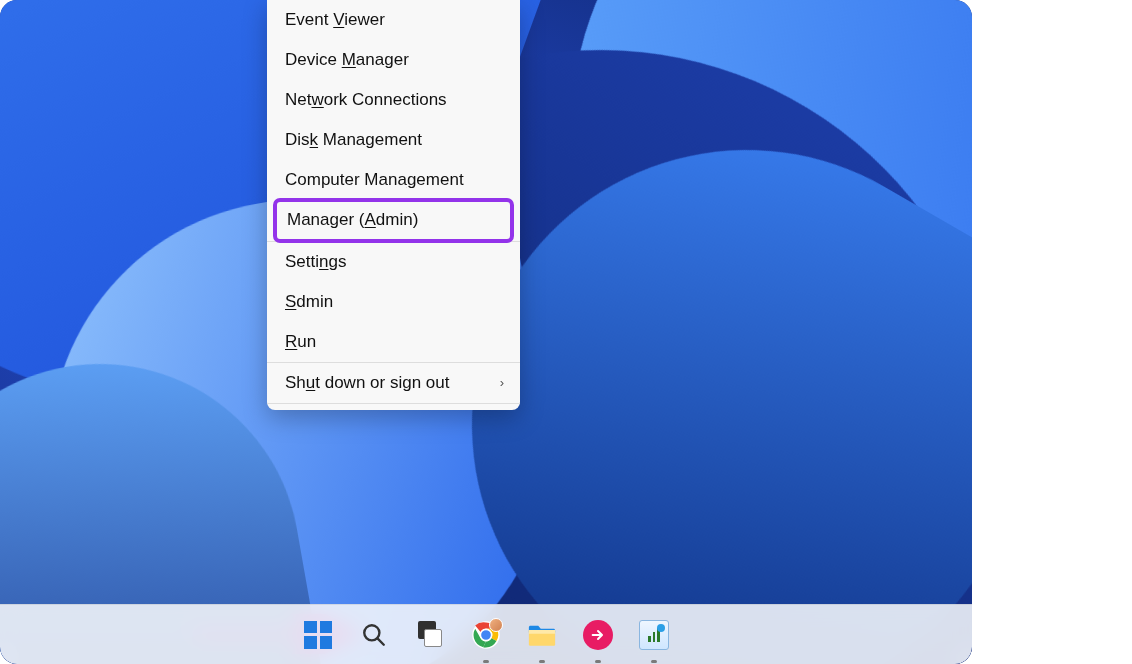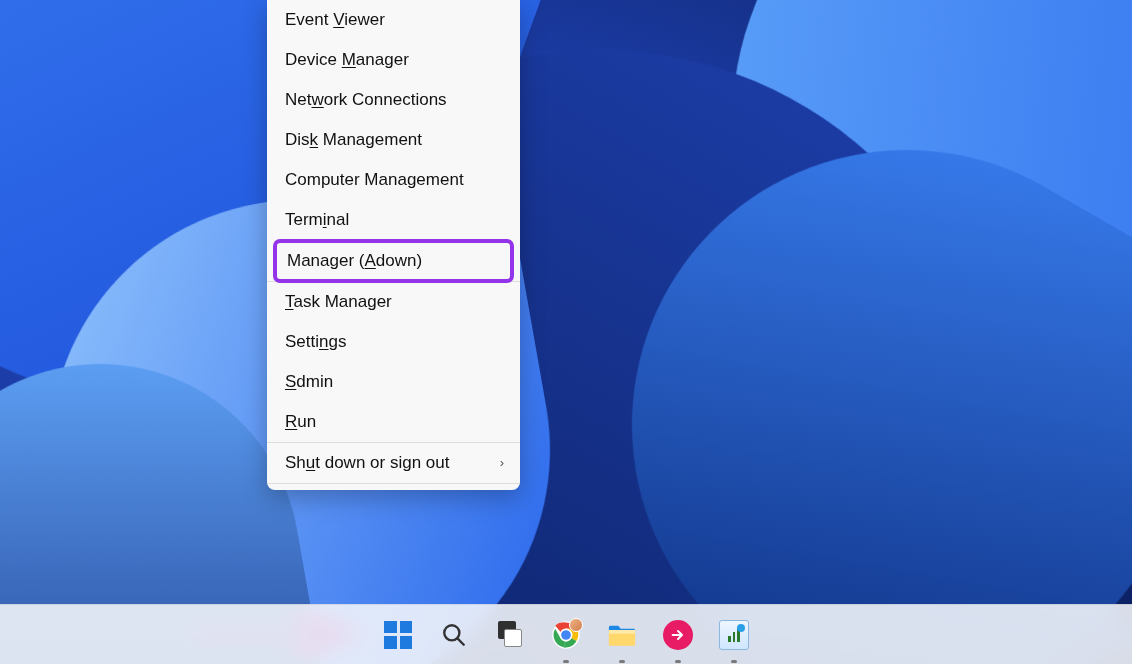--- a/index.html
+++ b/index.html
@@ -1,23 +1,24 @@
 <!DOCTYPE html>
 <html><head>
 <meta charset="utf-8">
 <style>
   * { margin: 0; padding: 0; box-sizing: border-box; }
   html, body { width: 1132px; height: 664px; overflow: hidden; font-family: "Segoe UI", sans-serif; }
   
   .desktop {
     position: relative;
-    width: 1132px;
+    width: 972px;
     height: 664px;
     background: radial-gradient(ellipse at 30% 40%, #2563eb 0%, #1e40af 30%, #0a1e5c 100%);
     overflow: hidden;
+    border-radius: 17px;
   }
   
   
   .petal {
     position: absolute;
     border-radius: 50% 0 50% 50%;
     filter: blur(0.5px);
   }
   .p1 { width: 700px; height: 700px; left: -200px; top: -300px; background: linear-gradient(135deg,#3b82f6,#1d4ed8); transform: rotate(20deg); }
   .p2 { width: 650px; height: 650px; right: -250px; top: -200px; background: linear-gradient(135deg,#60a5fa,#2563eb); transform: rotate(-40deg); }
@@ -177,24 +178,22 @@
   <div class="petal p4"></div>
   <div class="petal p5"></div>
   <div class="petal p6"></div>
 
   <div class="context-menu" id="ctxmenu">
       <div class="menu-item"><span>Event </span><span class="u">V</span><span>iewer</span></div>
       <div class="menu-item"><span>Device </span><span class="u">M</span><span>anager</span></div>
       <div class="menu-item"><span>Net</span><span class="u">w</span><span>ork Connections</span></div>
       <div class="menu-item"><span>Dis</span><span class="u">k</span><span> Management</span></div>
       <div class="menu-item"><span>Computer Mana</span><span class="u">g</span><span>ement</span></div>
-      <div class="menu-item"><span>Term</span><span class="u">i</span><span>nal</span></div>
-      <div class="menu-item highlight-box"><span>Manager (</span><span class="u">A</span><span>down)</span></div>
+      <div class="menu-item highlight-box"><span>Manager (</span><span class="u">A</span><span>dmin)</span></div>
       <div class="menu-sep"></div>
-      <div class="menu-item"><span></span><span class="u">T</span><span>ask Manager</span></div>
       <div class="menu-item"><span>Setti</span><span class="u">n</span><span>gs</span></div>
       <div class="menu-item"><span></span><span class="u">S</span><span>dmin</span></div>
       <div class="menu-item"><span></span><span class="u">R</span><span>un</span></div>
       <div class="menu-sep"></div>
       <div class="menu-item"><span>Sh</span><span class="u">u</span><span>t down or sign out</span><span class="chev">›</span></div>
       <div class="menu-sep"></div>
     </div>
 
   <svg class="arrow-annot" viewBox="0 0 184 40">
     <defs>

